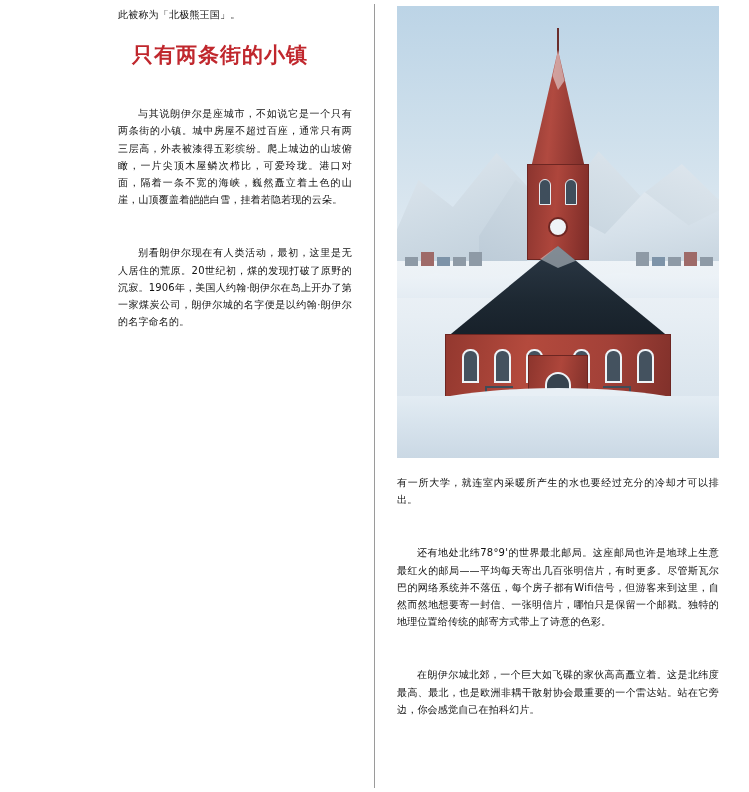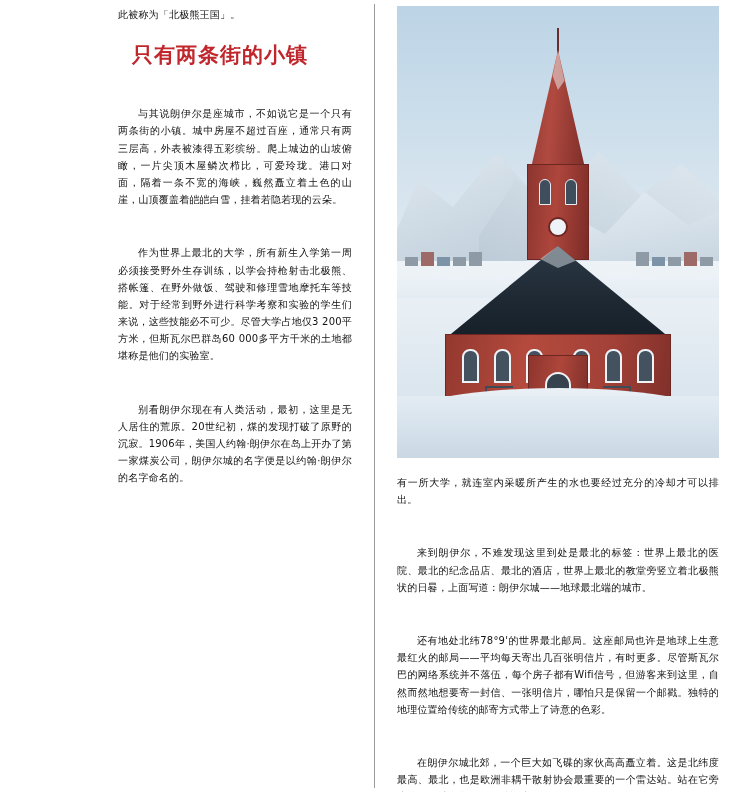--- a/index.html
+++ b/index.html
@@ -336,21 +336,20 @@
 <body>
 
 <div class="page">
 
   <div class="column col-left">
     <p class="body-text">此被称为「北极熊王国」。</p>
 
     <h2 class="section-title">只有两条街的小镇</h2>
 
     <p class="body-text indent">与其说朗伊尔是座城市，不如说它是一个只有两条街的小镇。城中房屋不超过百座，通常只有两三层高，外表被漆得五彩缤纷。爬上城边的山坡俯瞰，一片尖顶木屋鳞次栉比，可爱玲珑。港口对面，隔着一条不宽的海峡，巍然矗立着土色的山崖，山顶覆盖着皑皑白雪，挂着若隐若现的云朵。</p>
-    <p class="body-text indent">作为世界上最北的大学，所有新生入学第一周必须接受野外生存训练，以学会持枪射击北极熊、搭帐篷、在野外做饭、驾驶和修理雪地摩托车等技能。对于经常到野外进行科学考察和实验的学生们来说，这些技能必不可少。尽管大学占地仅3 200平方米，但斯瓦尔巴群岛60 000多平方千米的土地都堪称是他们的实验室。</p>
     <p class="body-text indent">别看朗伊尔现在有人类活动，最初，这里是无人居住的荒原。20世纪初，煤的发现打破了原野的沉寂。1906年，美国人约翰·朗伊尔在岛上开办了第一家煤炭公司，朗伊尔城的名字便是以约翰·朗伊尔的名字命名的。</p>
 
   </div>
 
   <div class="col-divider"></div>
 
   <div class="column col-right">
 
     <div class="photo-wrap">
       <div class="photo">
@@ -403,18 +402,17 @@
             </div>
           </div>
         </div>
 
         <div class="drift"></div>
         <div class="foreground-snow"></div>
       </div>
     </div>
 
     <p class="body-text">有一所大学，就连室内采暖所产生的水也要经过充分的冷却才可以排出。</p>
-    <p class="body-text indent">来到朗伊尔，不难发现这里到处是最北的标签：世界上最北的医院、最北的纪念品店、最北的酒店，世界上最北的教堂旁竖立着北极熊状的日晷，上面写道：朗伊尔城——地球最北端的城市。</p>
     <p class="body-text indent">还有地处北纬78°9'的世界最北邮局。这座邮局也许是地球上生意最红火的邮局——平均每天寄出几百张明信片，有时更多。尽管斯瓦尔巴的网络系统并不落伍，每个房子都有Wifi信号，但游客来到这里，自然而然地想要寄一封信、一张明信片，哪怕只是保留一个邮戳。独特的地理位置给传统的邮寄方式带上了诗意的色彩。</p>
     <p class="body-text indent">在朗伊尔城北郊，一个巨大如飞碟的家伙高高矗立着。这是北纬度最高、最北，也是欧洲非耦干散射协会最重要的一个雷达站。站在它旁边，你会感觉自己在拍科幻片。</p>
   </div>
 
 </div>
 
 </body></html>

